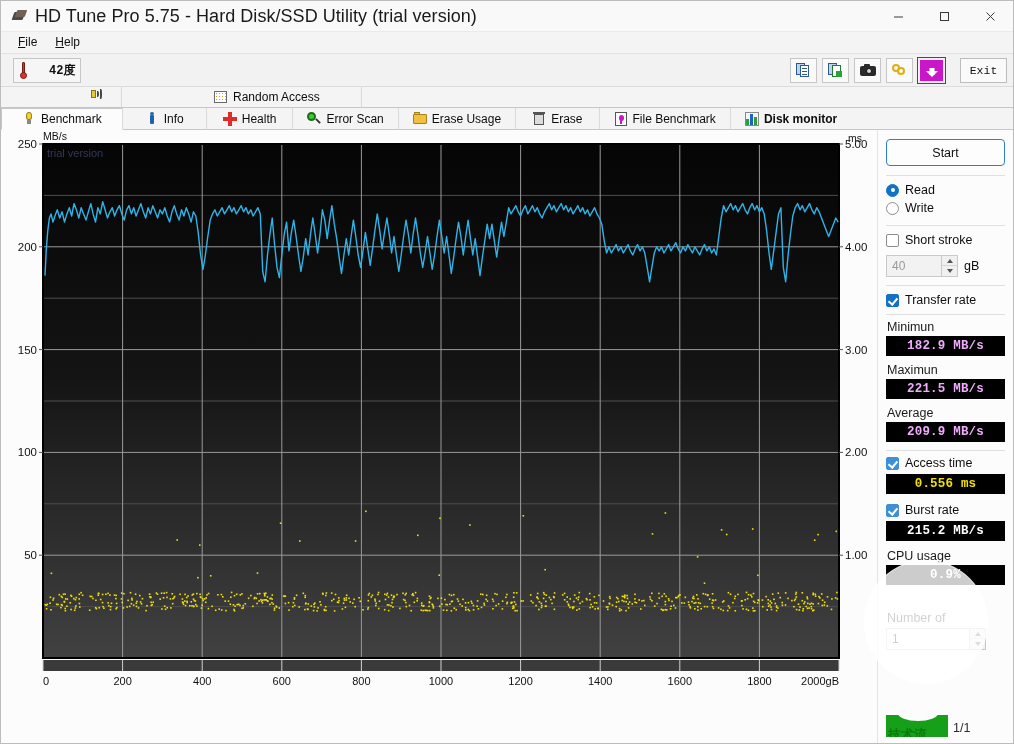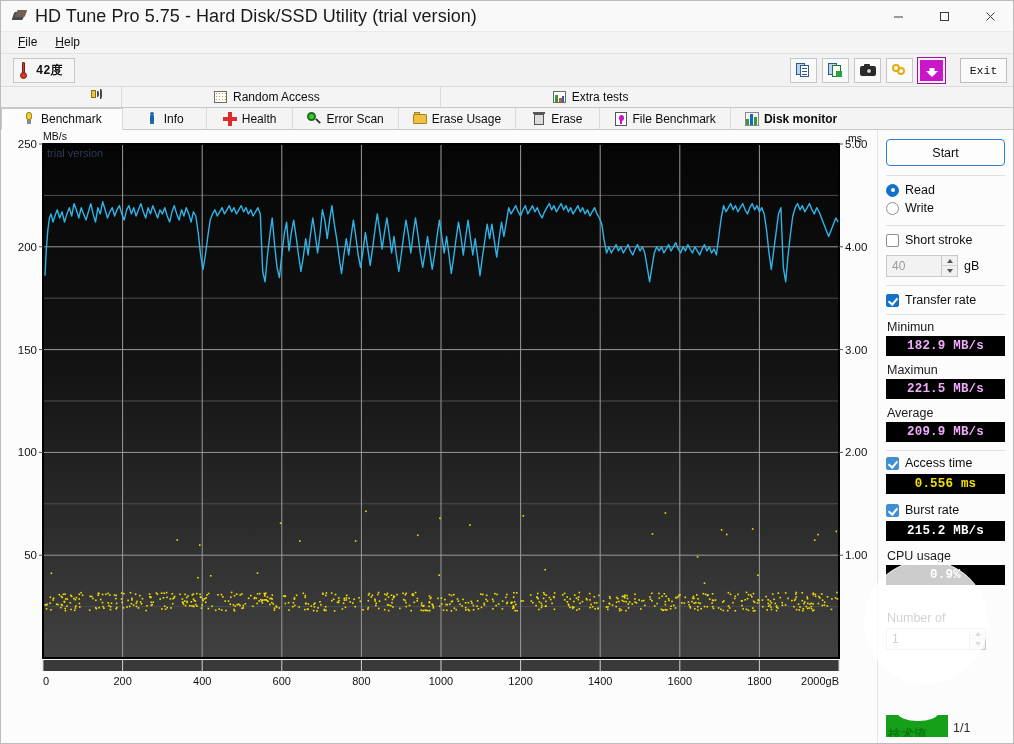--- a/index.html
+++ b/index.html
@@ -99,21 +99,21 @@
     transform: translateY(-50%);
     width: 0; height: 0;
     border-left: 4px solid transparent;
     border-right: 4px solid transparent;
     border-top: 5px solid #444;
   }
   .temp-box {
     height: 25px; min-width: 62px;
     background: #f6f6f6;
     border: 1px solid #c6c6c6;
-    display: flex; align-items: center; gap: 6px;
+    display: flex; align-items: center; gap: 19px;
     padding: 0 5px 0 3px;
     margin-left: 6px;
   }
   .thermo { width: 13px; height: 19px; position: relative; }
   .thermo .stem {
     position: absolute; left: 5px; top: 1px;
     width: 3px; height: 12px;
     background: #d9342b;
     border: 1px solid #7a1a14;
     border-radius: 1px 1px 0 0;
@@ -489,35 +489,26 @@
   <div class="tabs-wrap">
     <div class="tabrow row1">
       <div class="tab spacer-tab" style="padding-left:84px;flex-direction:column;">
         <span class="ti ti-spk">
             <span class="c"></span>
             <span class="w1"></span>
             <span class="w2"></span>
           </span>
         <span>AAM</span>
       </div>
-      <div class="tab" style="padding-left:92px;padding-right:120px;">
+      <div class="tab" style="padding-left:92px;padding-right:41px;">
         <span class="ti ti-rand">
             <span class="fr"></span>
             <span class="dots"></span>
           </span>
         <span>Random Access</span>
-      </div>
-      <div class="tab" style="padding-left:112px;padding-right:60px;border-right:none;">
-        <span class="ti ti-xt">
-            <span class="fr"></span>
-            <span class="g1"></span>
-            <span class="g2"></span>
-            <span class="g3"></span>
-          </span>
-        <span>Extra tests</span>
       </div>
       <div class="filler"></div>
     </div>
 
     <div class="tabrow row2">
       <div class="tab active" style="padding-left:20px;padding-right:20px;">
         <span class="ti ti-bulb">
             <span class="g"></span>
             <span class="b"></span>
           </span>

